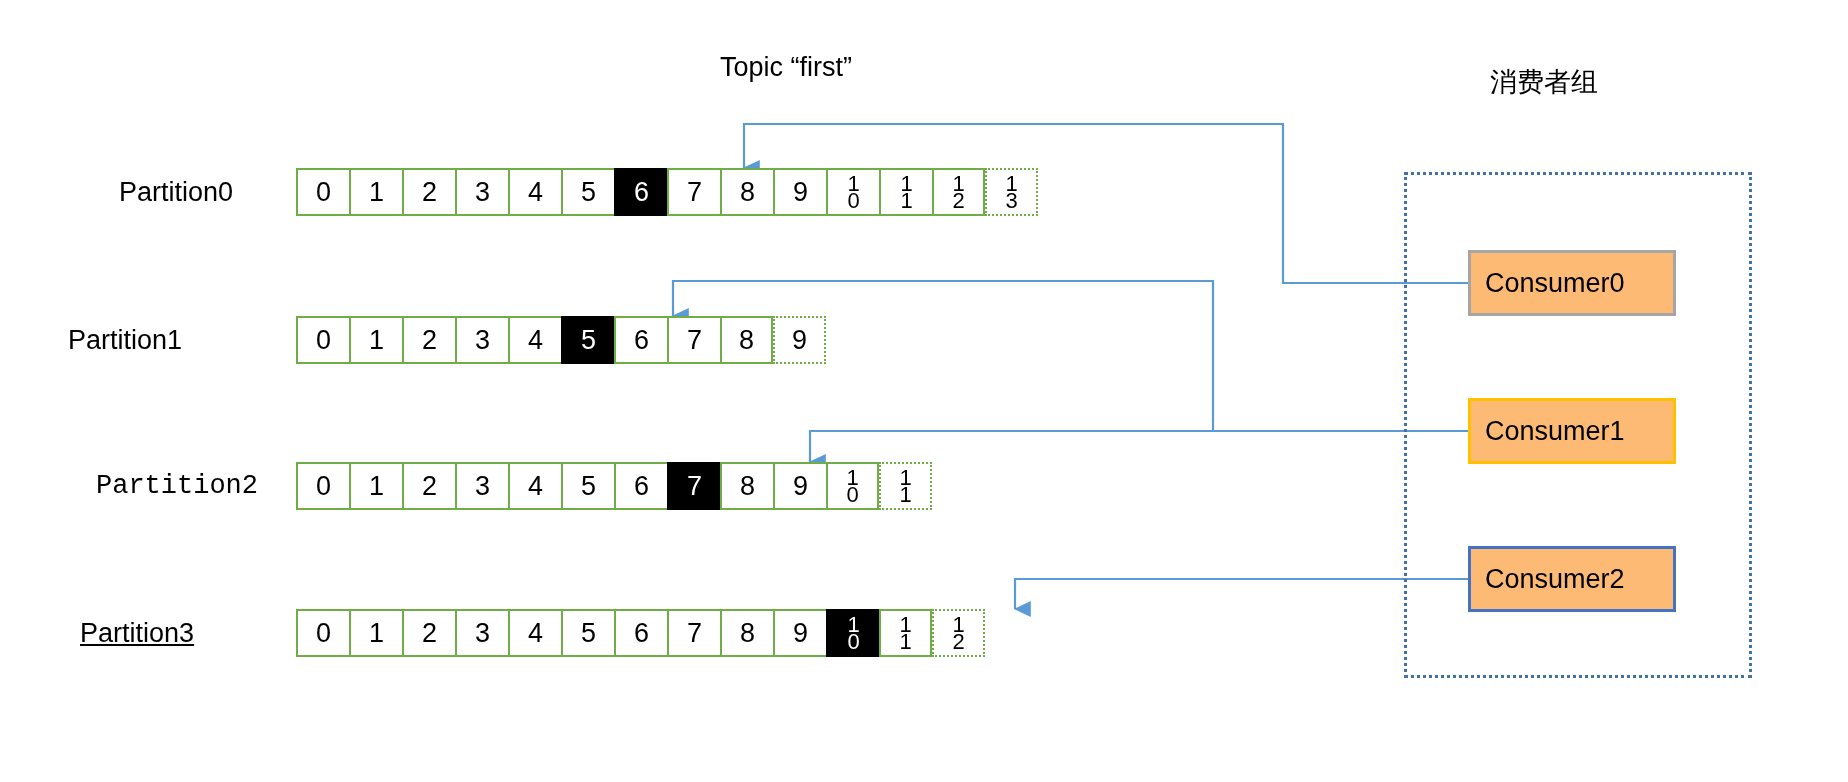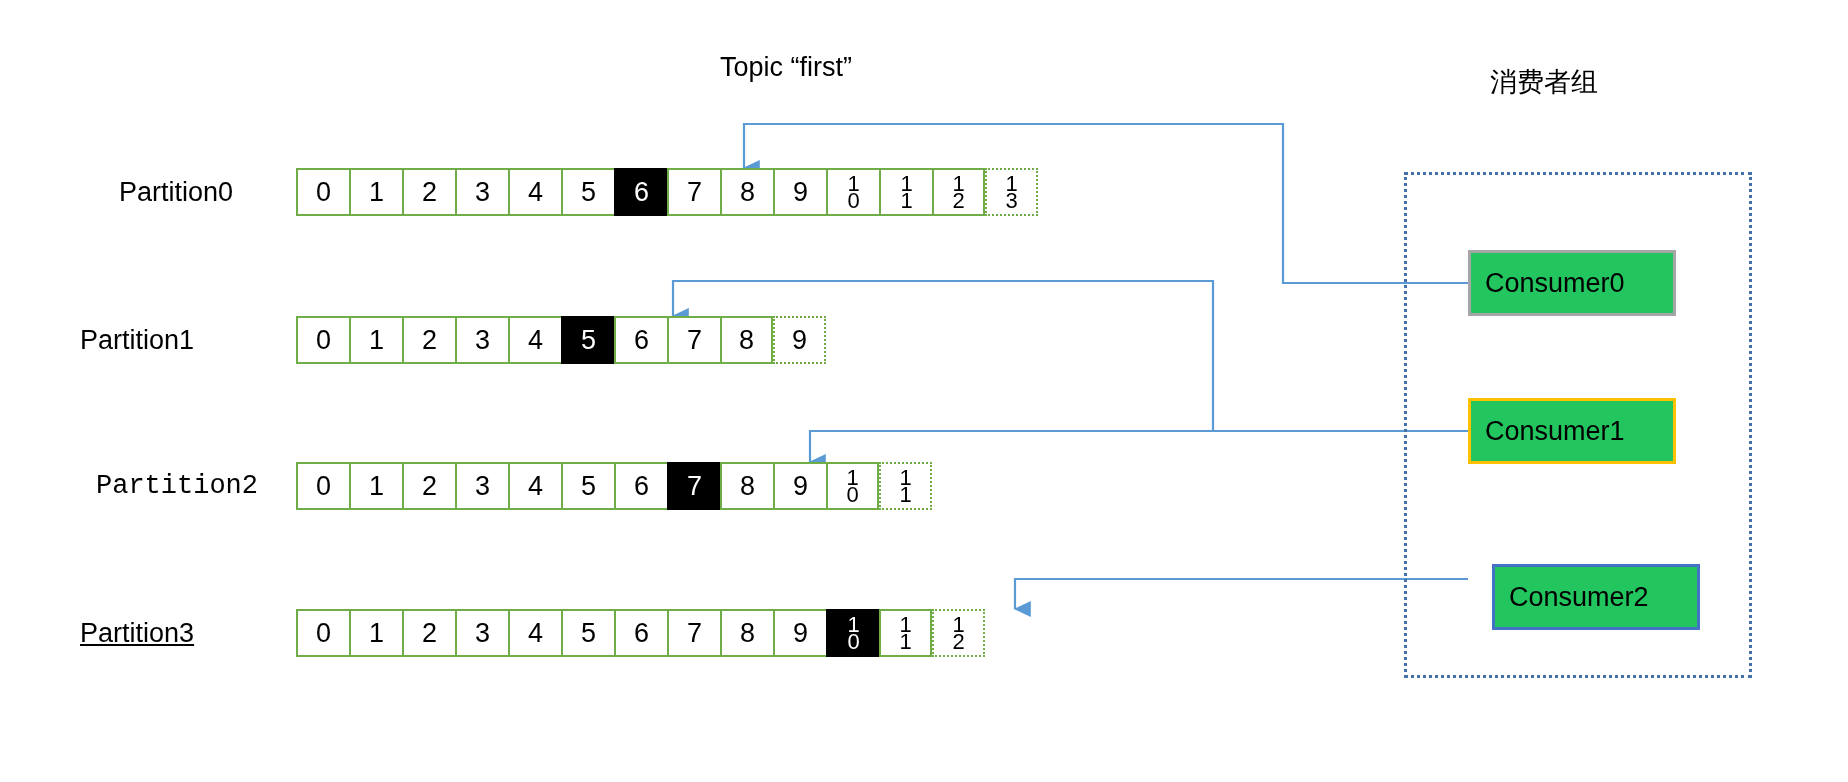--- a/index.html
+++ b/index.html
@@ -57,21 +57,21 @@
   #links{position:absolute;left:0;top:0;width:1848px;height:782px;pointer-events:none;}
 
   
   .group-box{
     left:1404px;top:172px;width:348px;height:506px;
     border:3px dotted #4472a8;box-sizing:border-box;background:transparent;
   }
 
   .consumer{
     position:absolute;width:208px;height:66px;box-sizing:border-box;
-    background:#22c55e;display:flex;align-items:center;justify-content:flex-start;
+    background:#fdba74;display:flex;align-items:center;justify-content:flex-start;
     padding-left:14px;font-size:27px;color:#000;white-space:nowrap;
   }
 </style>
 </head>
 <body>
 
 <div id="stage">
 
   <div class="abs topic-label">Topic “first”</div>
 
@@ -154,21 +154,21 @@
           </div>
           <div class="cell dotted">
             <span class="twod">
               <span>1</span>
               <span>3</span>
             </span>
           </div>
         </div>
       </div>
       <div class="prow" style="top: 316px; left: 0px;">
-        <div class="plabel" style="left: 80px;">Partition1</div>
+        <div class="plabel" style="left: 68px;">Partition1</div>
         <div class="cells">
           <div class="cell">
             <span>0</span>
           </div>
           <div class="cell">
             <span>1</span>
           </div>
           <div class="cell">
             <span>2</span>
           </div>
@@ -299,18 +299,18 @@
 
   <div class="abs group-box"></div>
 
   <div id="consumers">
       <div class="consumer" style="left: 1468px; top: 250px; border: 3px solid rgb(166, 166, 166);">
         <span>Consumer0</span>
       </div>
       <div class="consumer" style="left: 1468px; top: 398px; border: 3px solid rgb(255, 192, 0); align-items: center;">
         <span>Consumer1</span>
       </div>
-      <div class="consumer" style="left: 1468px; top: 564px; border: 3px solid rgb(68, 114, 196); margin-left: 24px;">
+      <div class="consumer" style="left: 1468px; top: 546px; border: 3px solid rgb(68, 114, 196);">
         <span>Consumer2</span>
       </div>
     </div>
 
 </div>
 
 </body></html>

